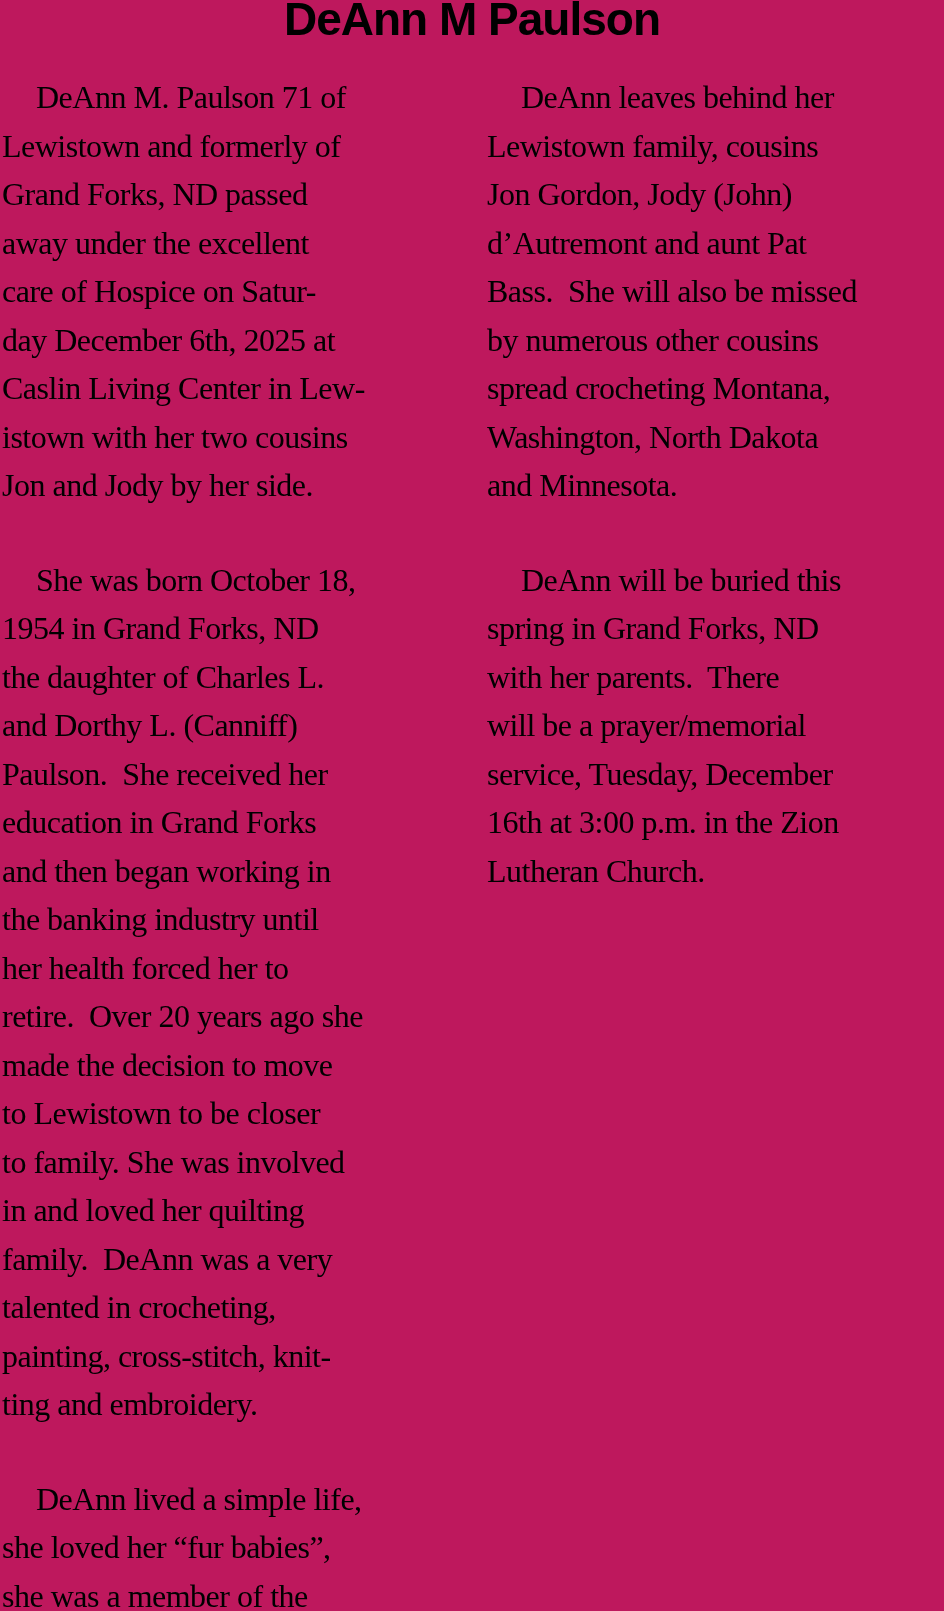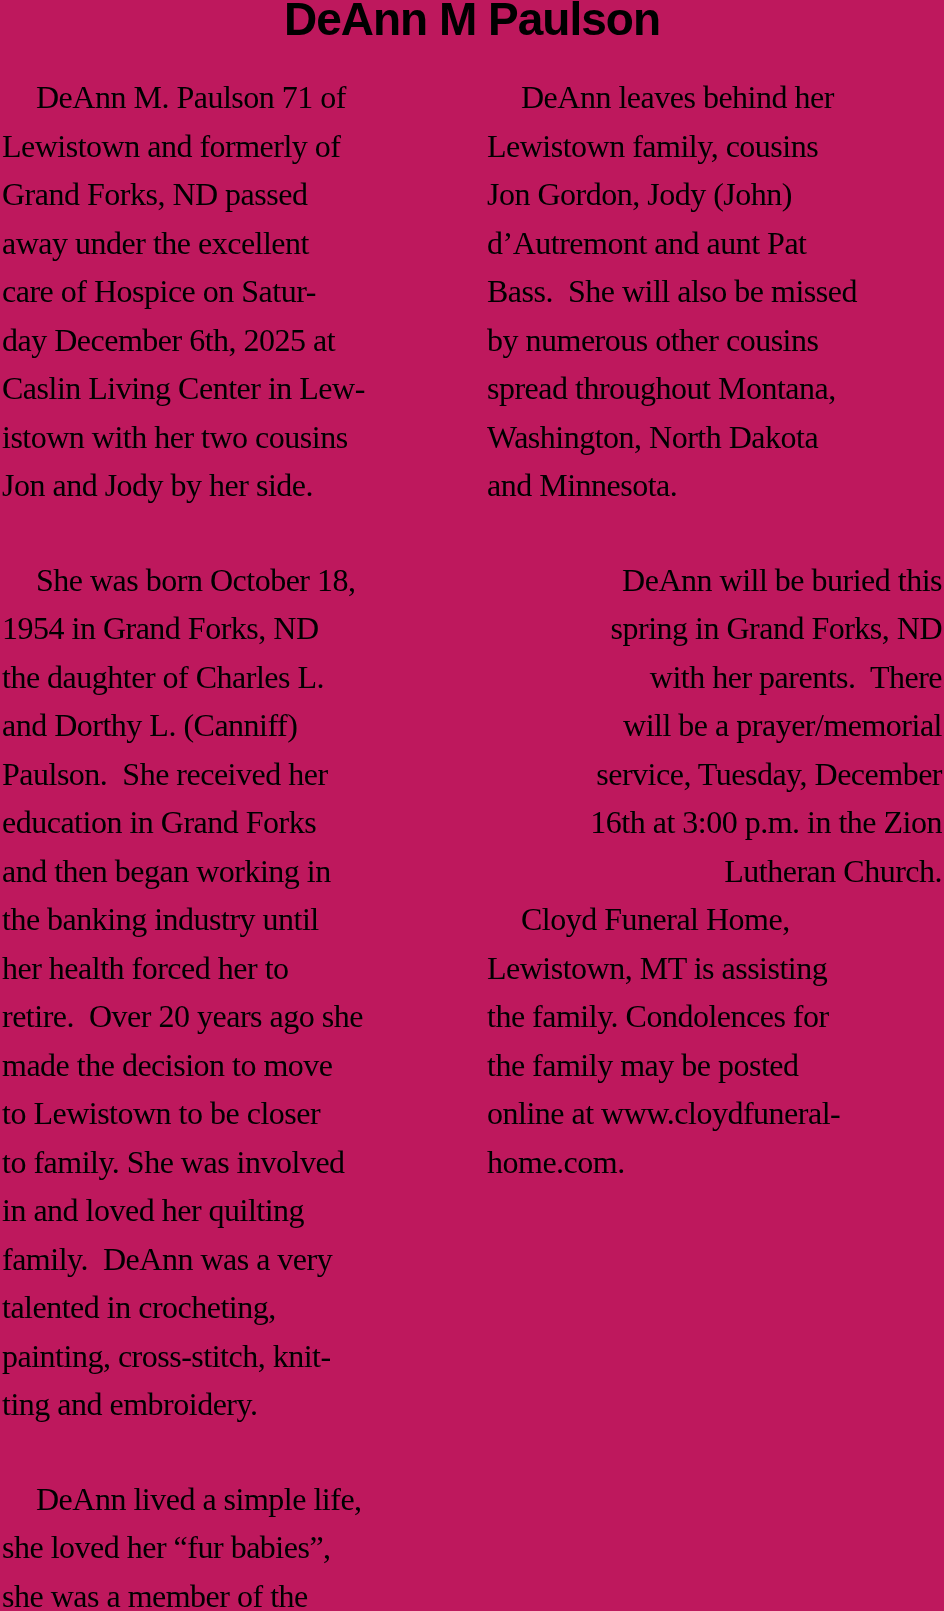--- a/index.html
+++ b/index.html
@@ -43,22 +43,21 @@
     font-size: 32px;
     line-height: 48.5px;
     letter-spacing: -0.5px;
     white-space: pre;
     color: #000000;
   }
   .col p.indent {
     text-indent: 34px;
   }
   .col p.tight {
-    margin-bottom: 0;
-    text-align: right;
+    margin-bottom: 8px;
   }
   .col p:last-child {
     margin-bottom: 0;
   }
 </style>
 </head>
 <body>
 
 <div class="page">
 
@@ -99,33 +98,27 @@
 she was a member of the</p>
     </div>
 
     <div class="col">
       <p class="indent">DeAnn leaves behind her
 Lewistown family, cousins
 Jon Gordon, Jody (John)
 d’Autremont and aunt Pat
 Bass.  She will also be missed
 by numerous other cousins
-spread throughout Montana,
+spread crocheting Montana,
 Washington, North Dakota
 and Minnesota.</p>
       <p class="indent tight">DeAnn will be buried this
 spring in Grand Forks, ND
 with her parents.  There
 will be a prayer/memorial
 service, Tuesday, December
 16th at 3:00 p.m. in the Zion
 Lutheran Church.</p>
-      <p class="indent">Cloyd Funeral Home,
-Lewistown, MT is assisting
-the family. Condolences for
-the family may be posted
-online at www.cloydfuneral-
-home.com.</p>
     </div>
 
   </div>
 
 </div>
 
 </body></html>

